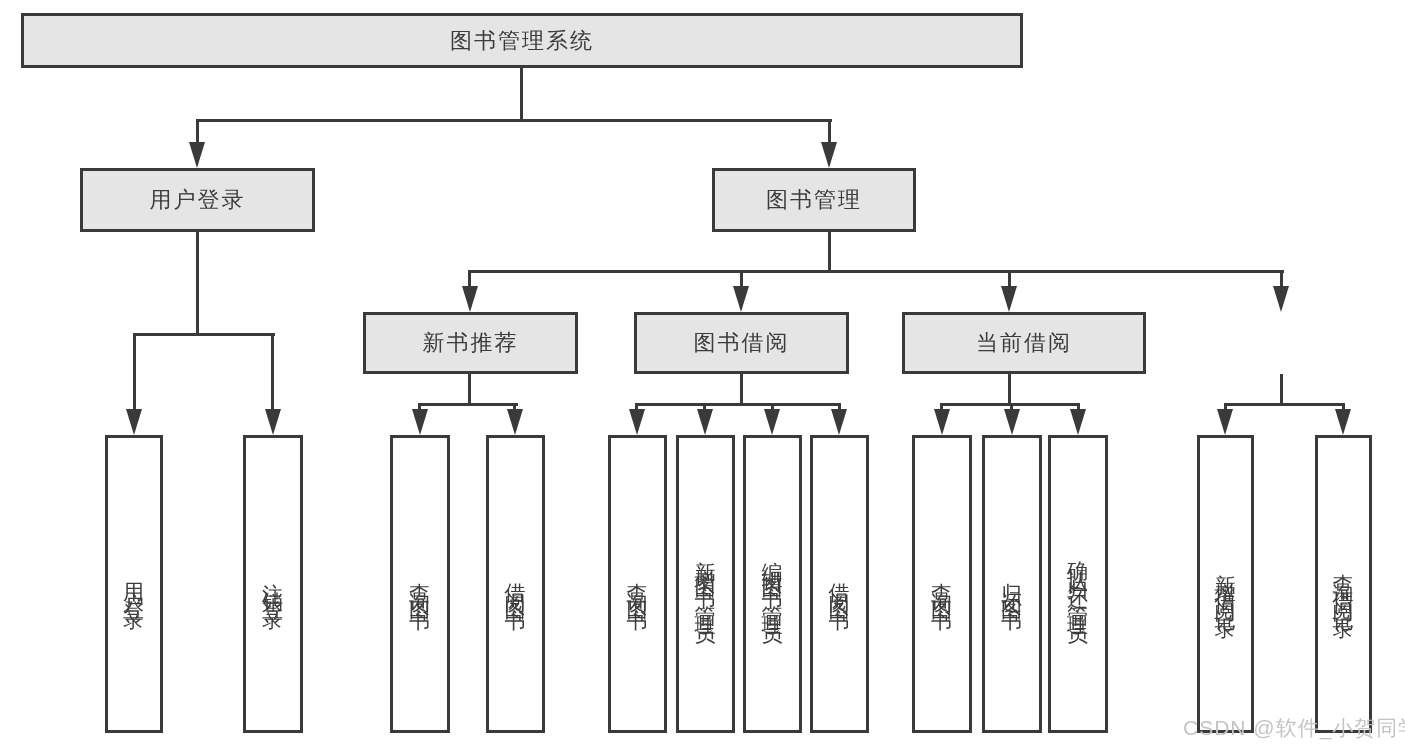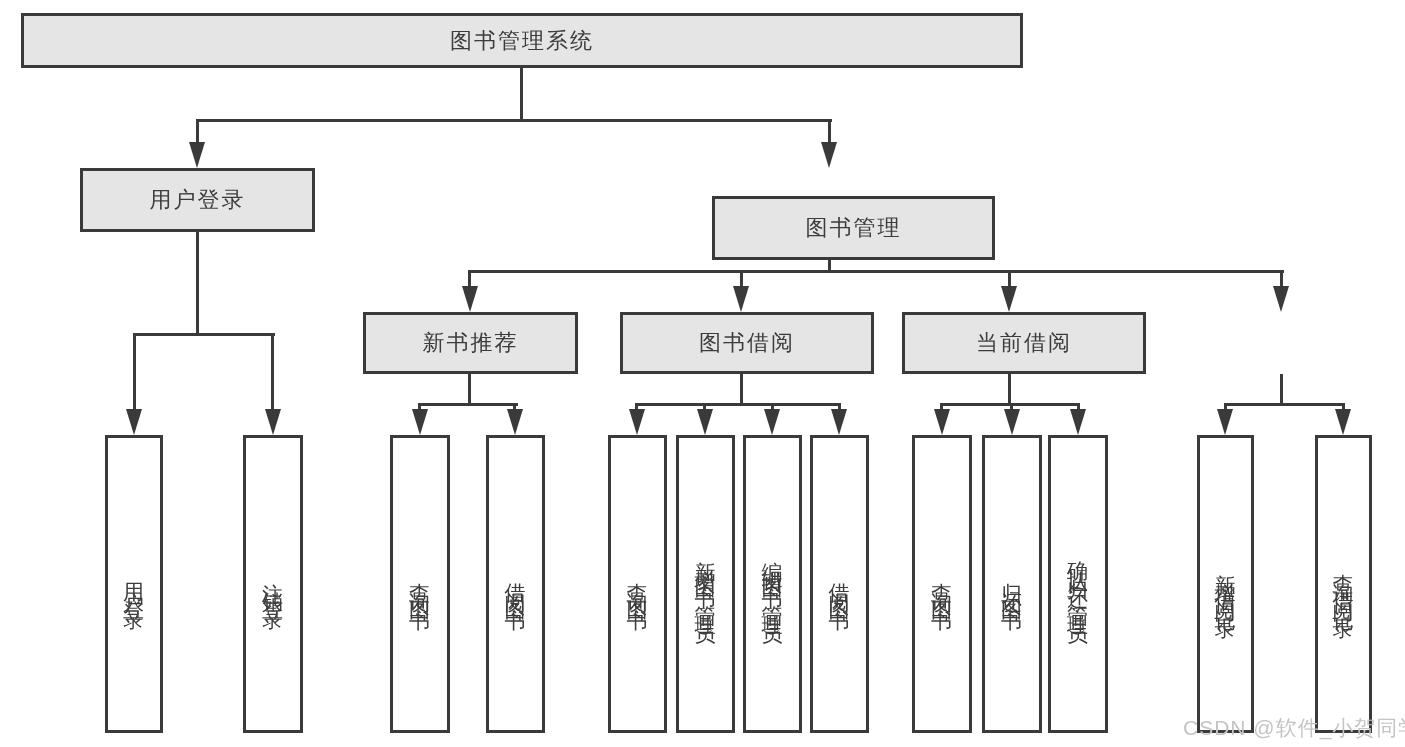--- a/index.html
+++ b/index.html
@@ -86,28 +86,28 @@
 
 <div class="canvas">
 
   <div class="hbox" style="left:21px; top:13px; width:1002px; height:55px;">
     <span>图书管理系统</span>
   </div>
 
   <div class="hbox" style="left:80px; top:168px; width:235px; height:64px;">
     <span>用户登录</span>
   </div>
-  <div class="hbox" style="left:712px; top:168px; width:283px; height:64px;margin-top:28px;">
+  <div class="hbox" style="left:712px; top:168px; width:204px; height:64px;">
     <span>图书管理</span>
   </div>
 
   <div class="hbox" style="left:363px; top:312px; width:215px; height:62px;">
     <span>新书推荐</span>
   </div>
-  <div class="hbox" style="left:620px; top:312px; width:254px; height:62px;">
+  <div class="hbox" style="left:634px; top:312px; width:215px; height:62px;">
     <span>图书借阅</span>
   </div>
   <div class="hbox" style="left:902px; top:312px; width:244px; height:62px;">
     <span>当前借阅</span>
   </div>
 
   <div class="vbox" style="left:105px; top:435px; width:58px; height:298px;">
     <span class="vtext">用户登录</span>
   </div>
   <div class="vbox" style="left:243px; top:435px; width:60px; height:298px;">

